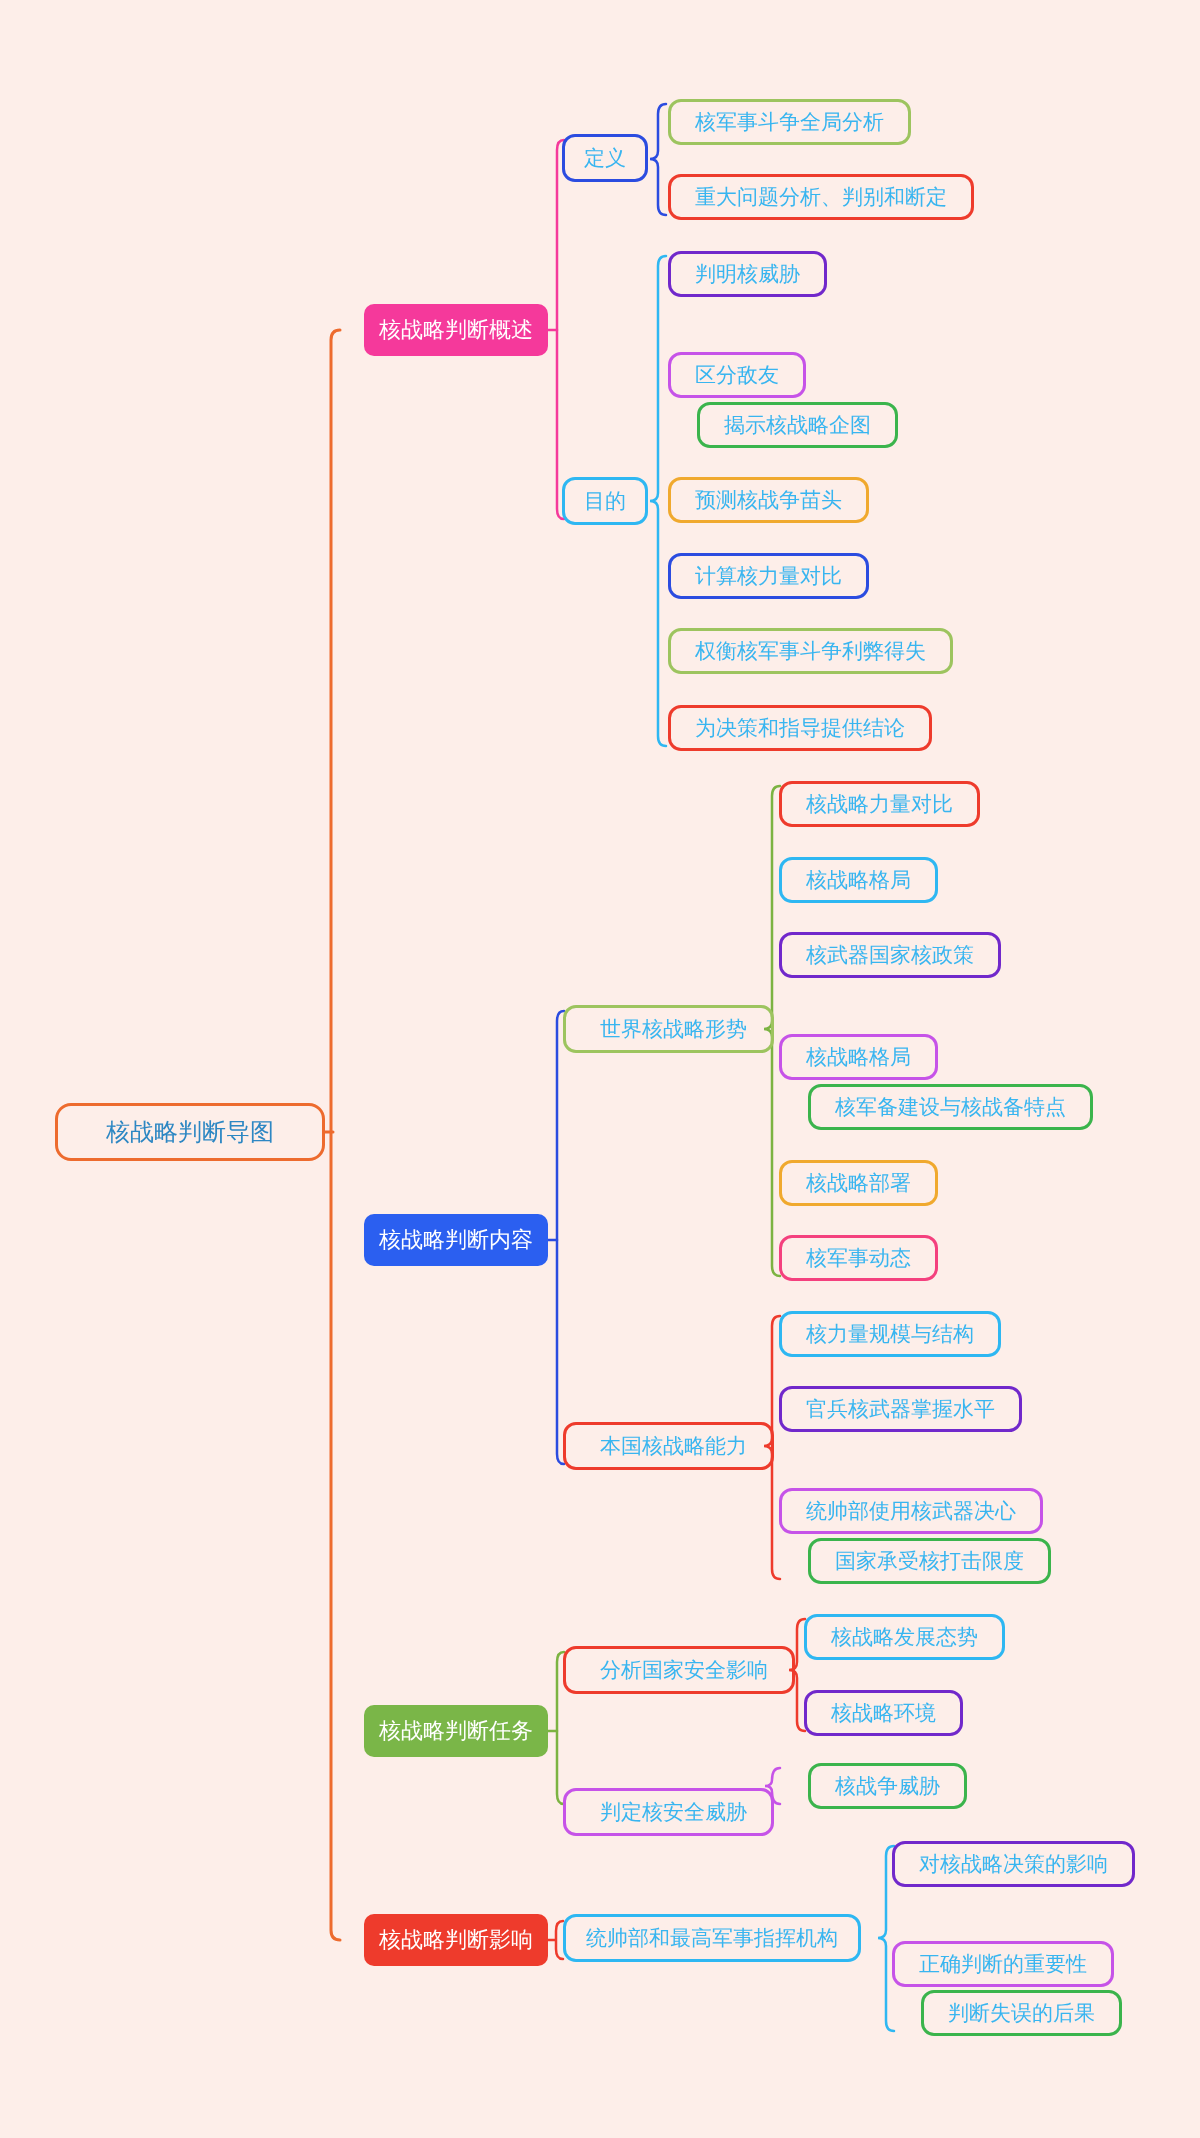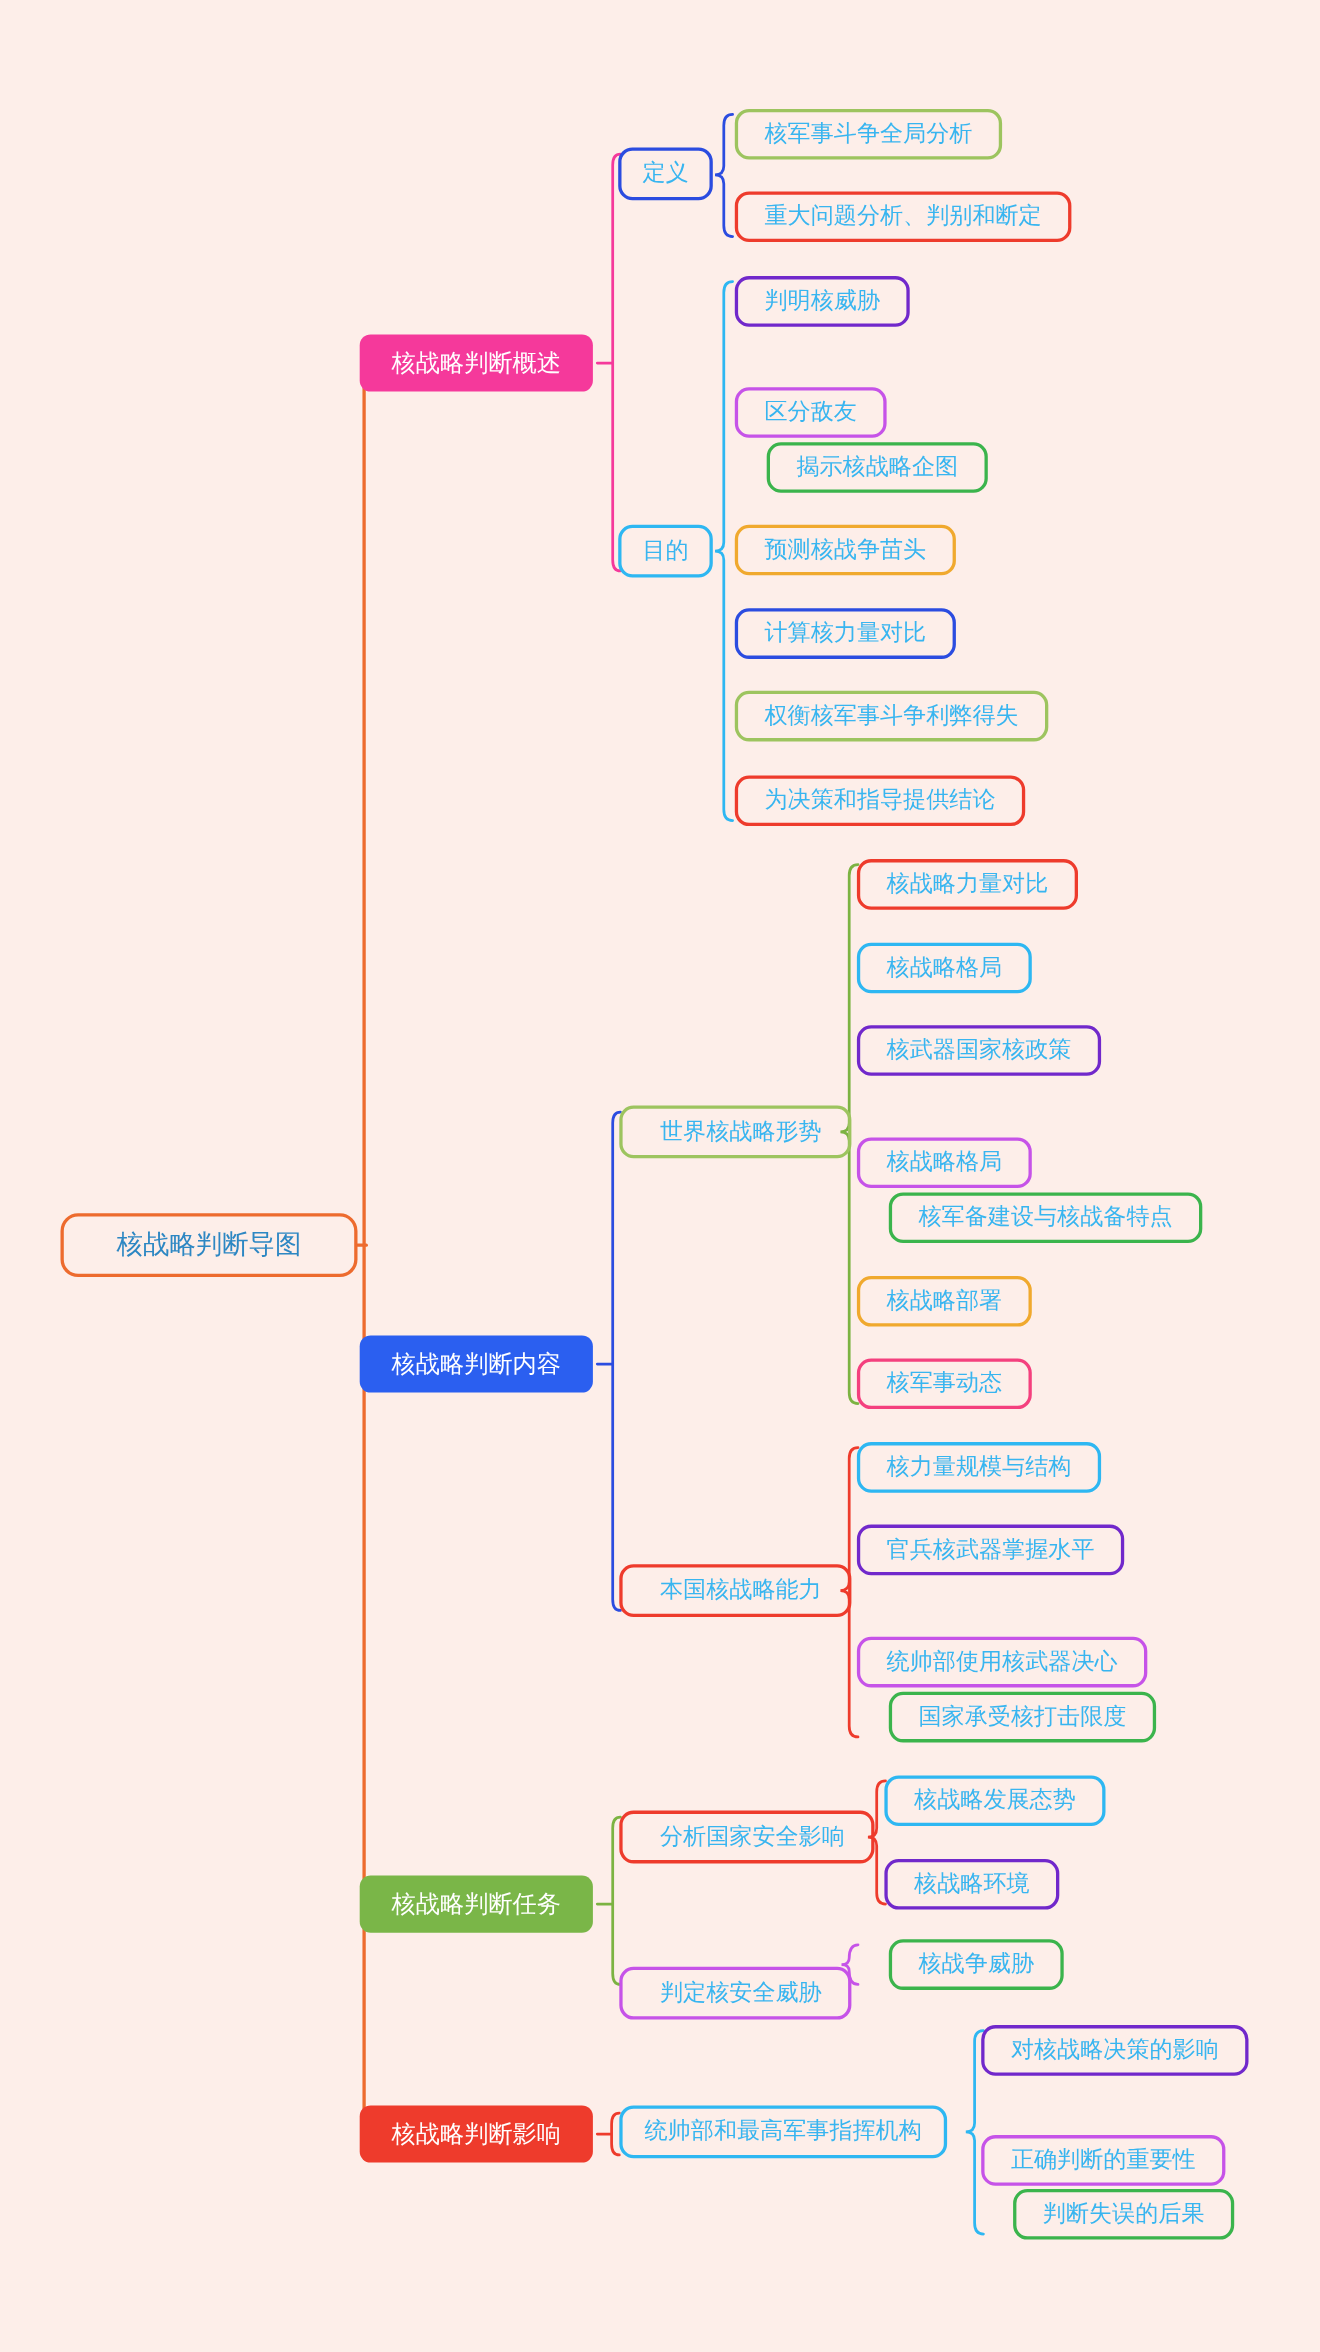--- a/index.html
+++ b/index.html
@@ -26,24 +26,25 @@
     border-radius:13px;
     font-size:21px;
     color:var(--node-text,#38b5f0);
   }
   .lvl2{height:48px;line-height:42px;padding-left:34px;}
   .sm{padding:0 19px;}
   .pad20{padding:0 20px;}
   .branch{
     height:52px;
     line-height:52px;
-    padding:0 29px;
+    padding:0 15px;
     border-radius:10px;
     font-size:22px;
     color:var(--branch-text,#fff);
+    margin-left:37px;
   }
   .root{
     height:58px;
     line-height:52px;
     padding:0 48px;
     border:3px solid var(--orange,#ed6b2e);
     border-radius:16px;
     font-size:24px;
     color:var(--root-text,#2d87c3);
   }

